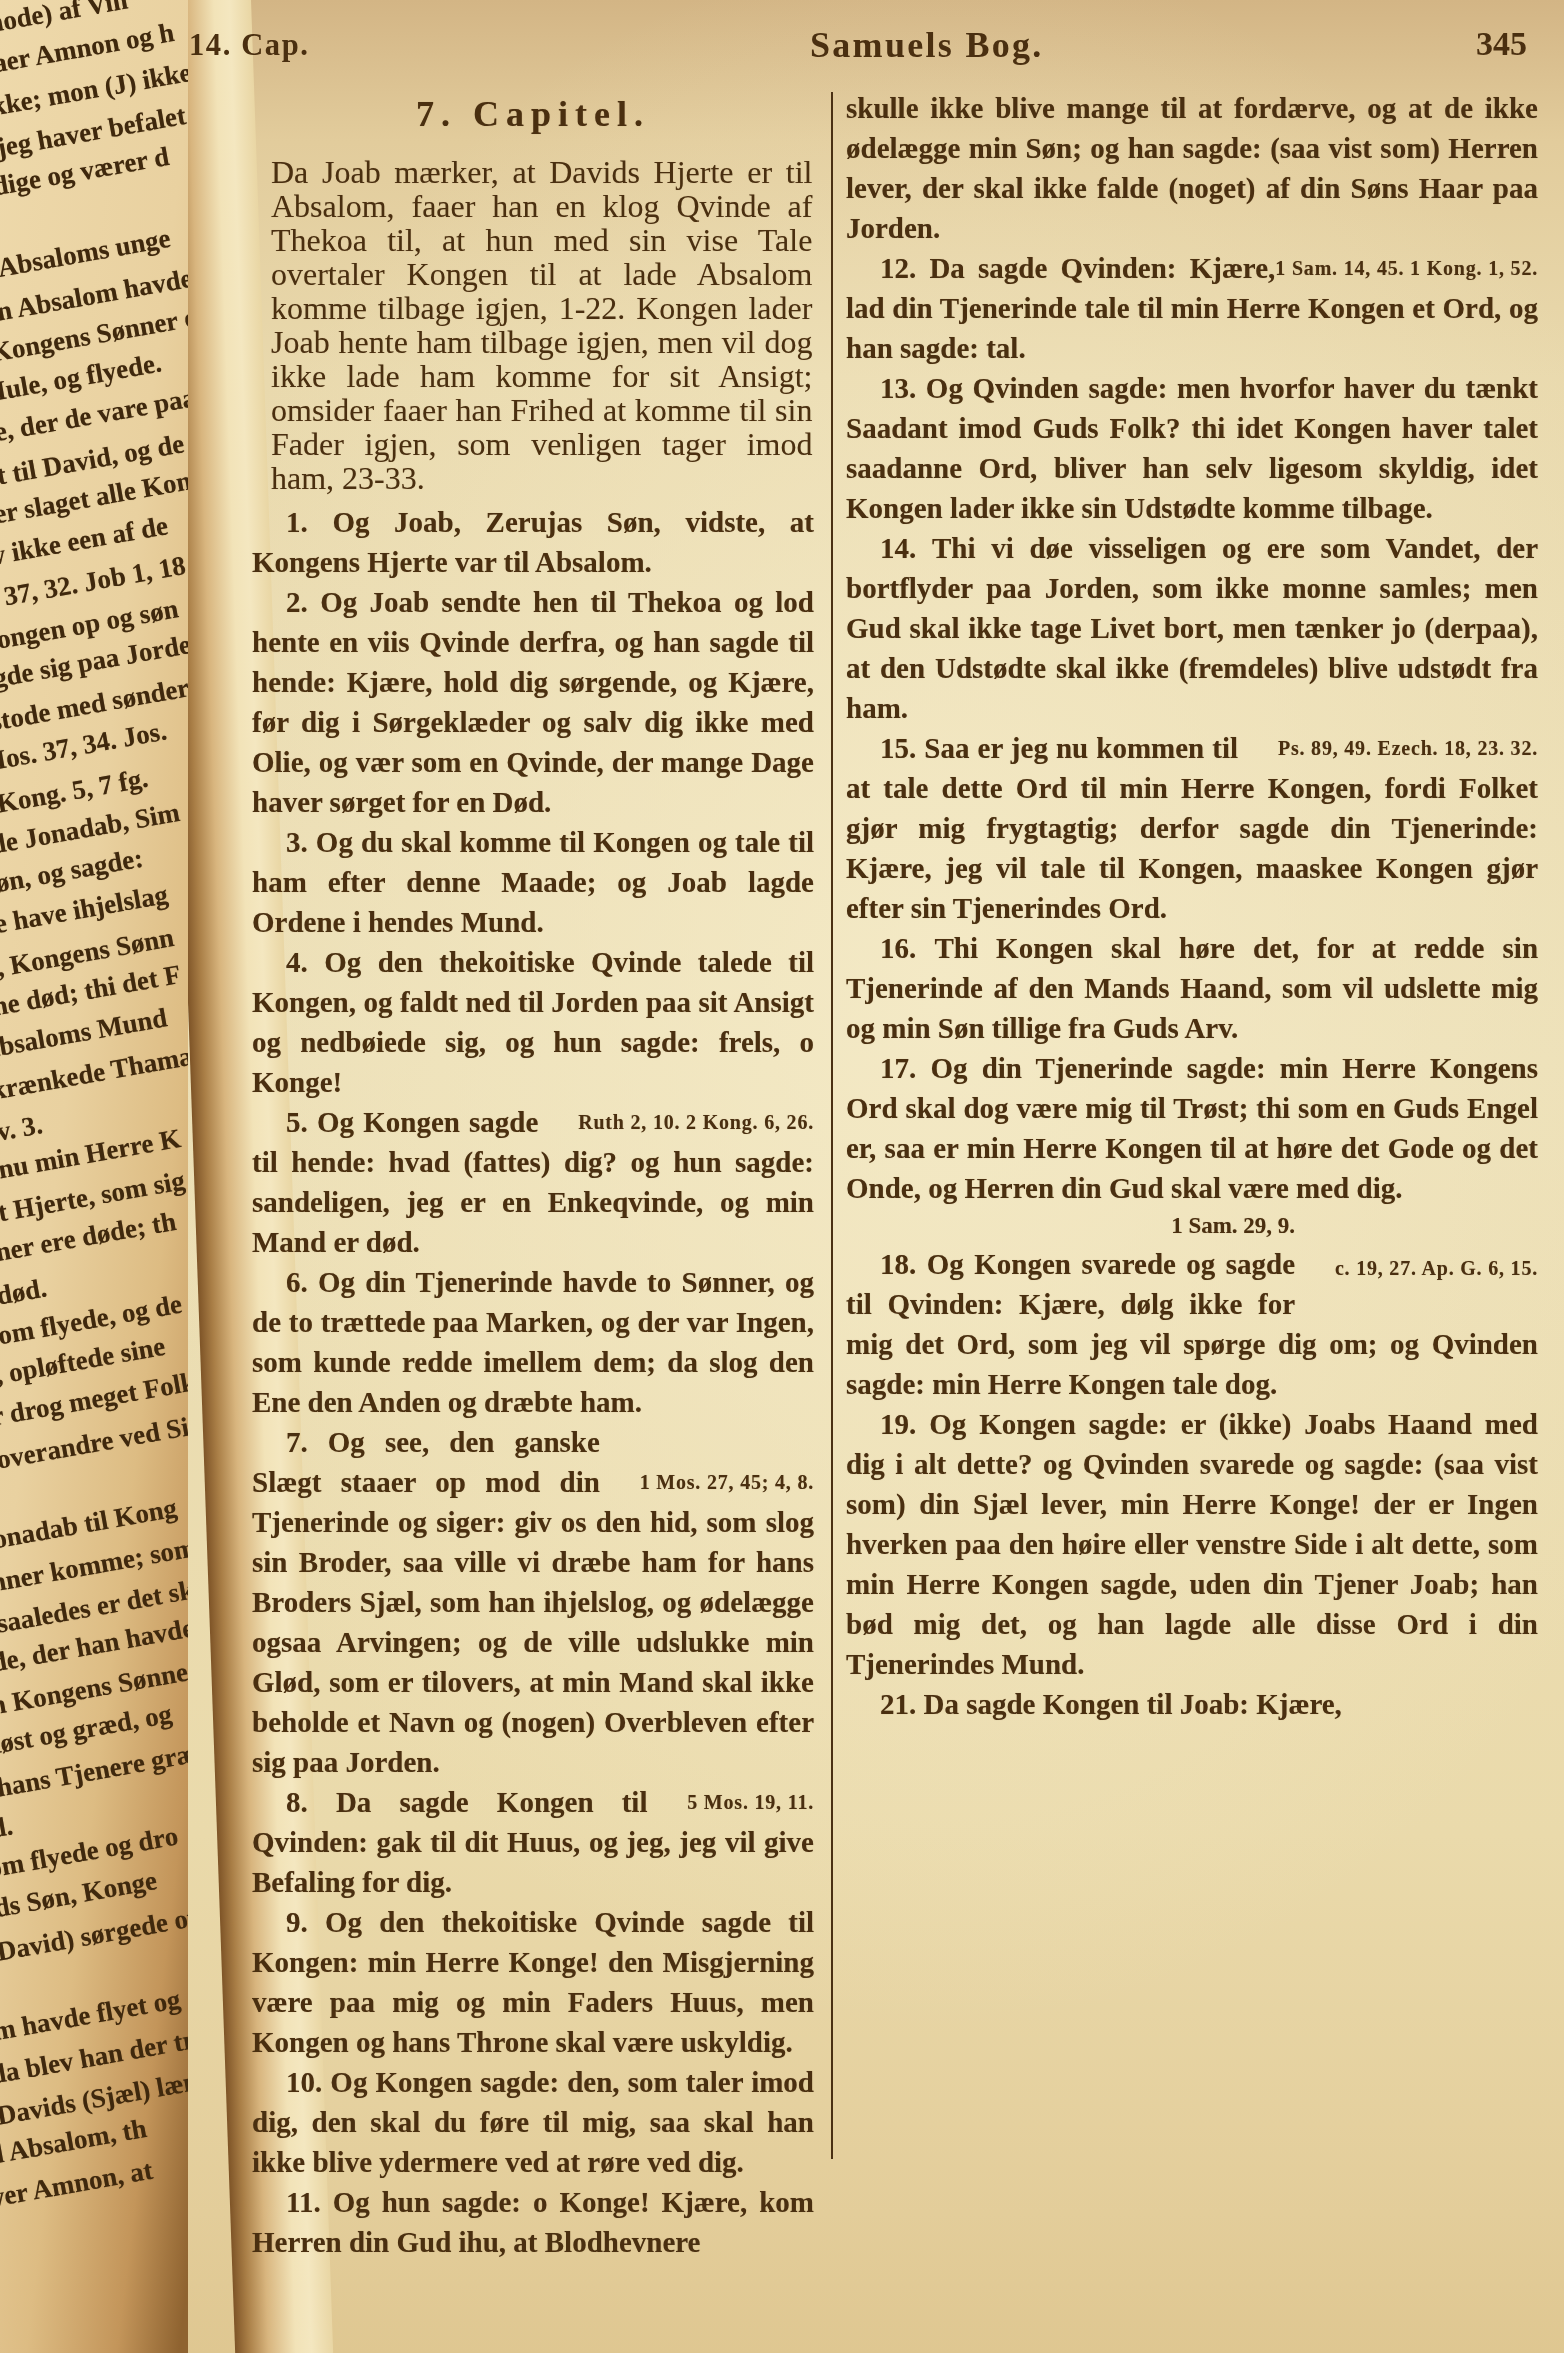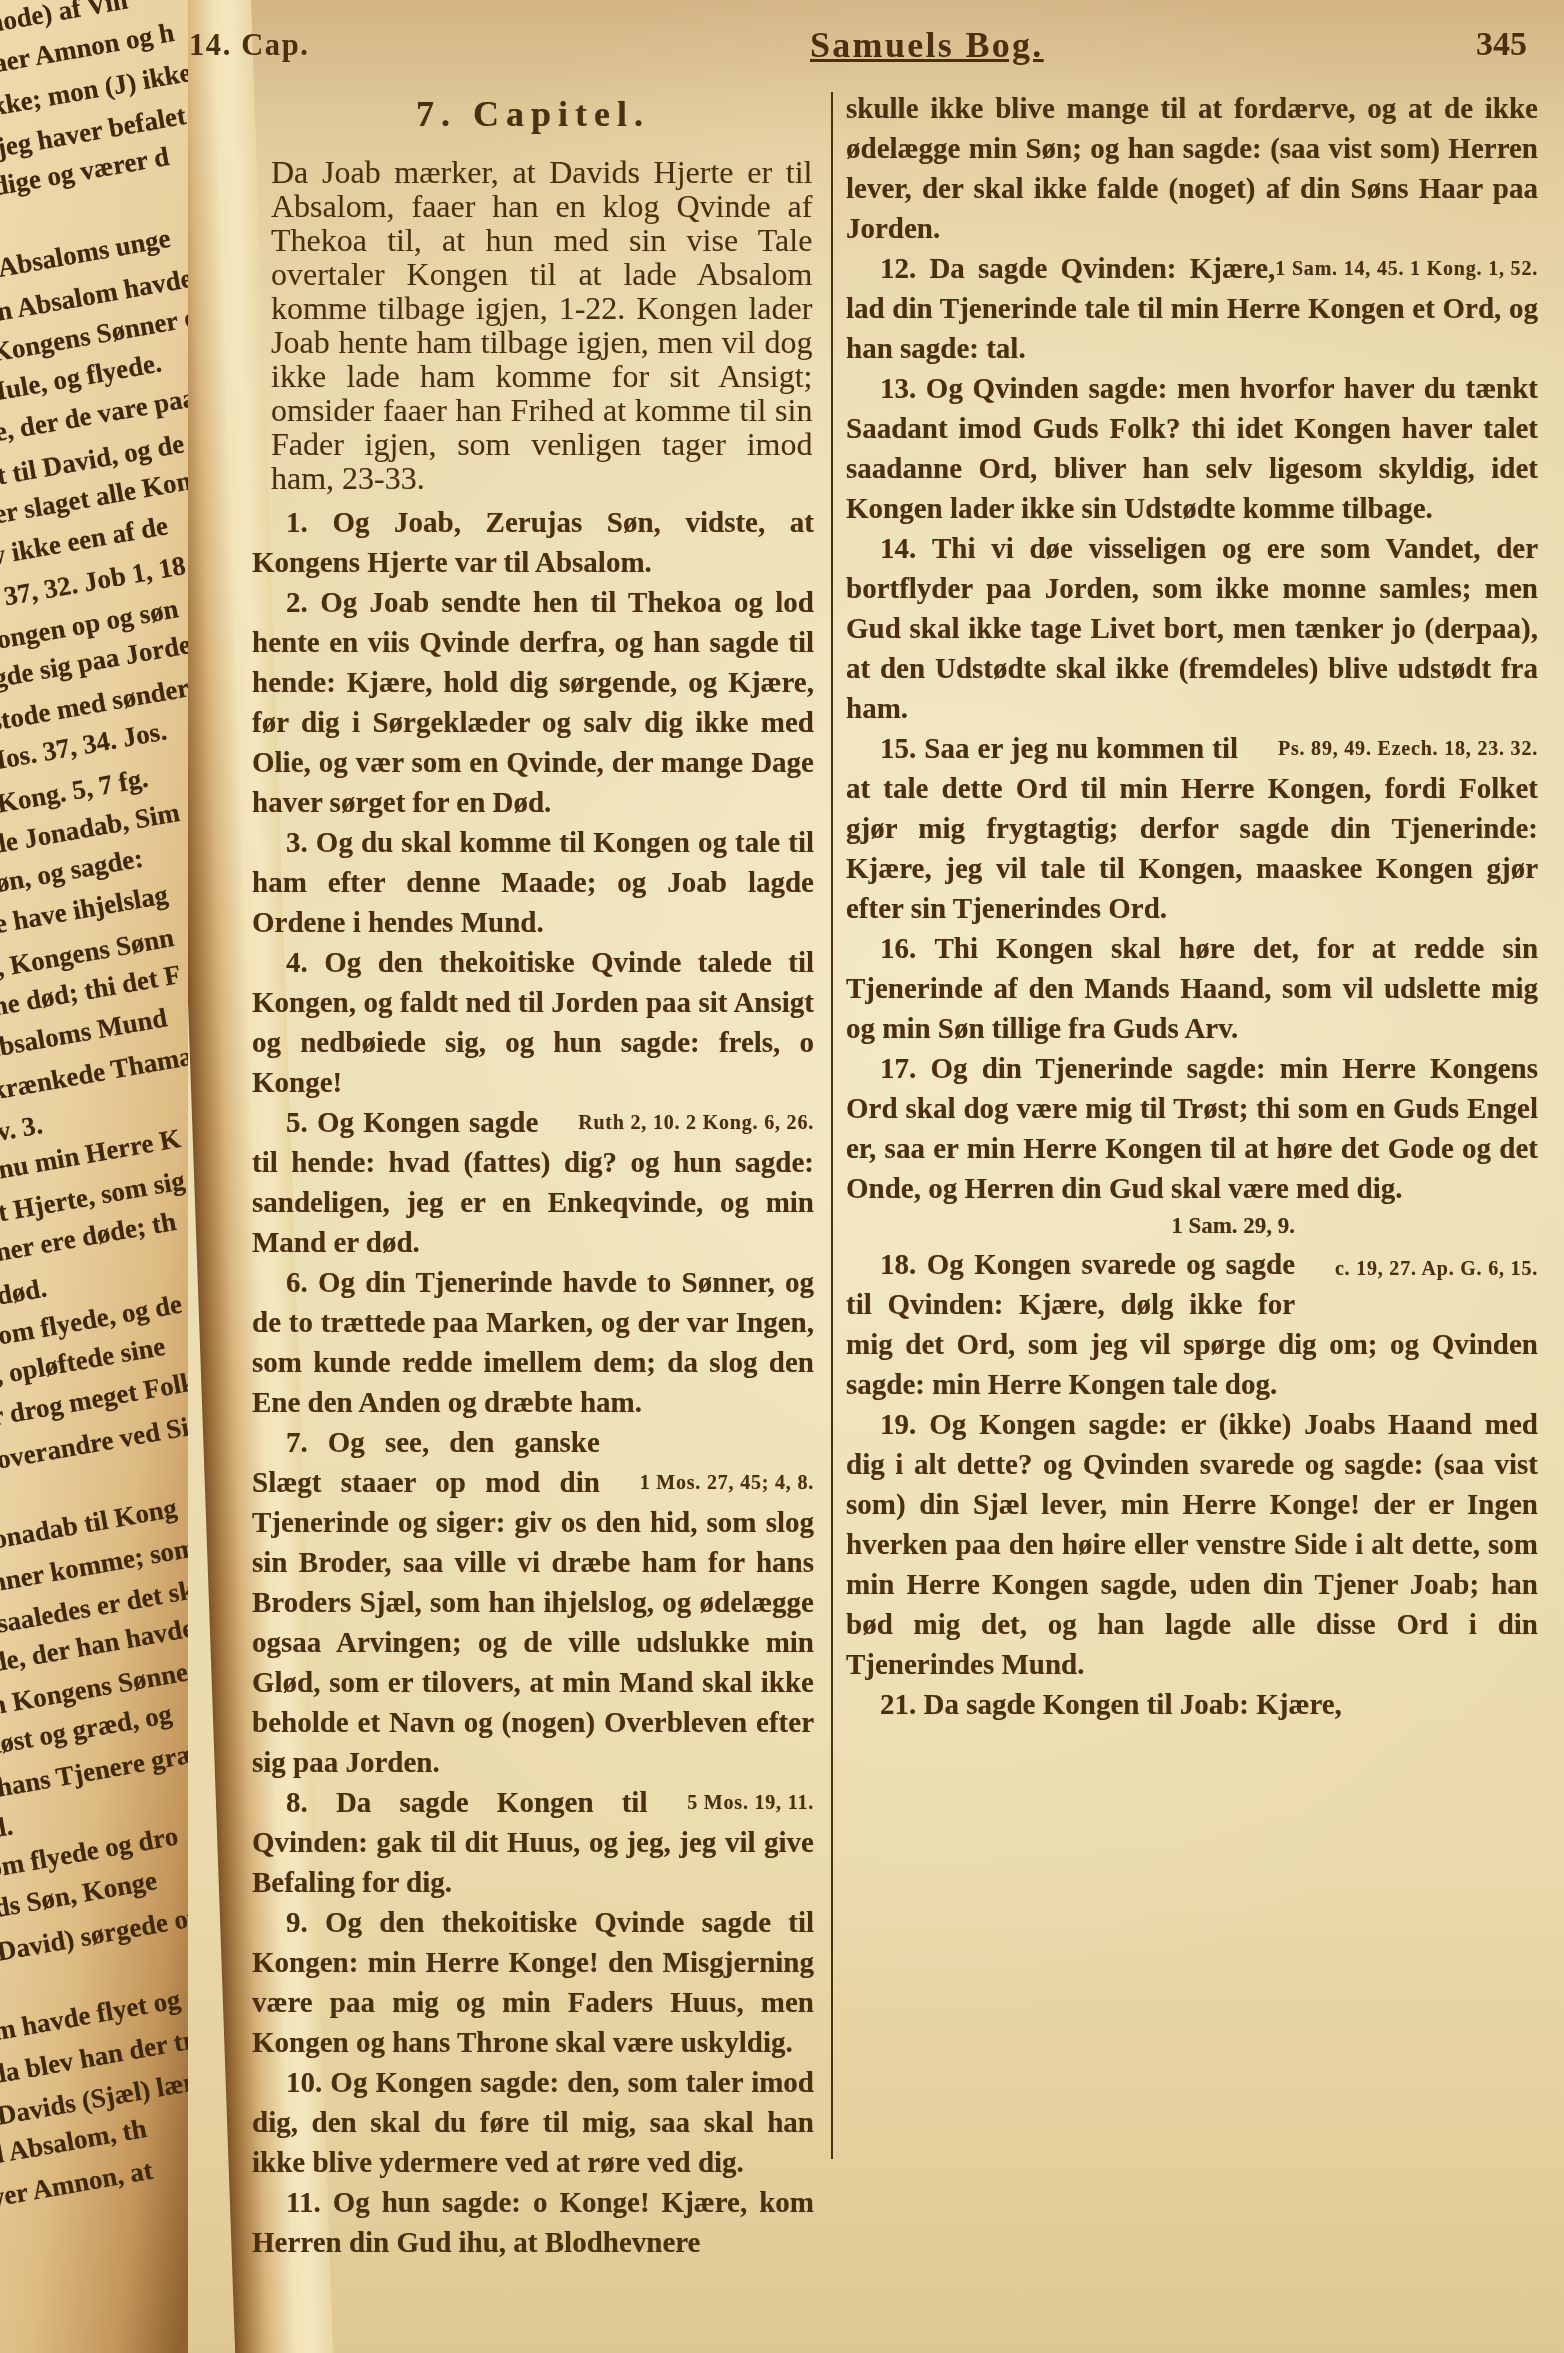--- a/index.html
+++ b/index.html
@@ -33,21 +33,21 @@
     transform:rotate(-10deg);transform-origin:left center;
     text-shadow:0 0 0.8px rgba(63,40,13,.45);
   }
   .edge-line:nth-child(3n){margin-left:11px;}
   .edge-line:nth-child(3n+1){margin-left:1.6px;}
   .edge-line:nth-child(4n){margin-left:17px;}
   
   .content{position:absolute;inset:0;z-index:4;color:#4a2f10;padding-left:8px;}
   .header-row{position:absolute;top:23.5px;left:0;width:1565px;height:47px;}
   .chap-label{position:absolute;left:189px;top:4.7px;font-weight:bold;font-size:30.5px;letter-spacing:1.6px;}
-  .book-title{position:absolute;left:810px;top:0;font-weight:bold;font-size:36px;letter-spacing:2.3px;text-decoration:underline;}
+  .book-title{position:absolute;left:810px;top:0;font-weight:bold;font-size:36px;letter-spacing:2.3px;}
   .page-number{position:absolute;right:38px;top:1.6px;font-weight:bold;font-size:34px;}
   .divider{position:absolute;left:831px;top:92px;width:2.3px;height:2067px;background:#4a3013;}
   .col{position:absolute;top:88px;text-align:justify;font-weight:bold;font-size:29px;line-height:40px;
        text-shadow:0 0 0.8px rgba(74,47,16,.35);}
   .col-left{left:252px;width:562px;}
   .col-right{left:846px;width:692px;}
   .chapter-heading{margin:6.3px 0 20.3px 0;text-align:center;font-size:36px;font-weight:bold;letter-spacing:7px;}
   .summary{margin:0 1.6px 7.8px 19px;font-weight:normal;font-size:32px;line-height:34px;
            text-shadow:0 0 0.8px rgba(74,47,16,.25);}
   .verse{margin:0;text-indent:34px;}

